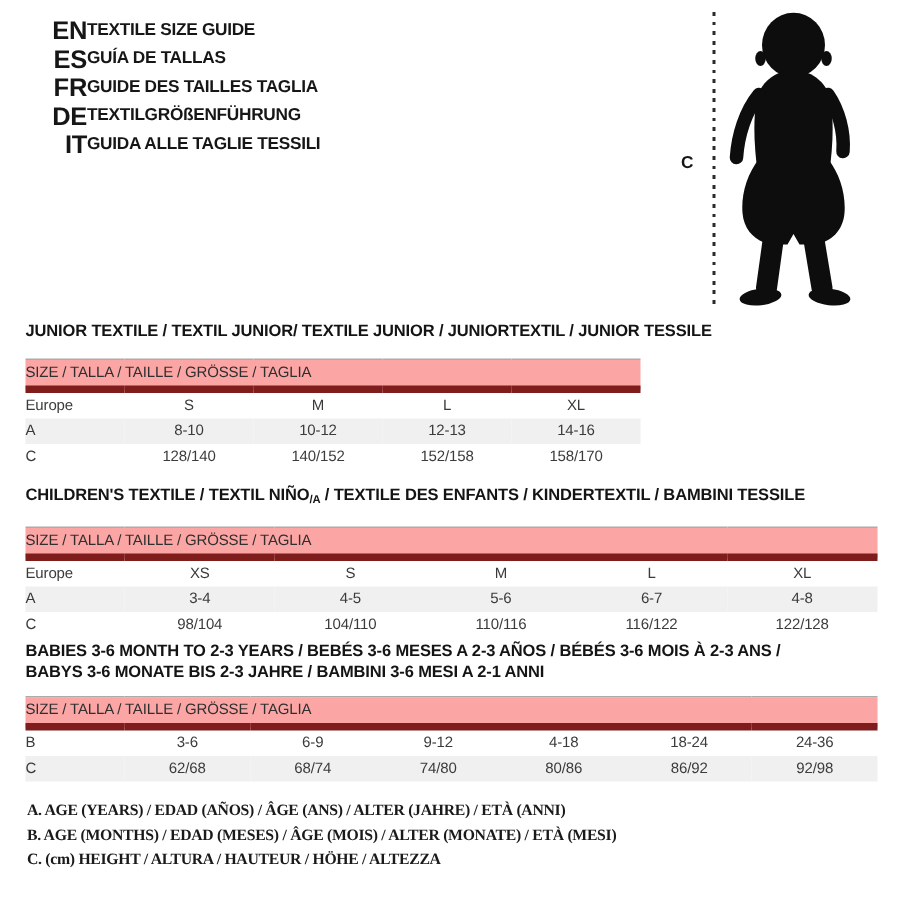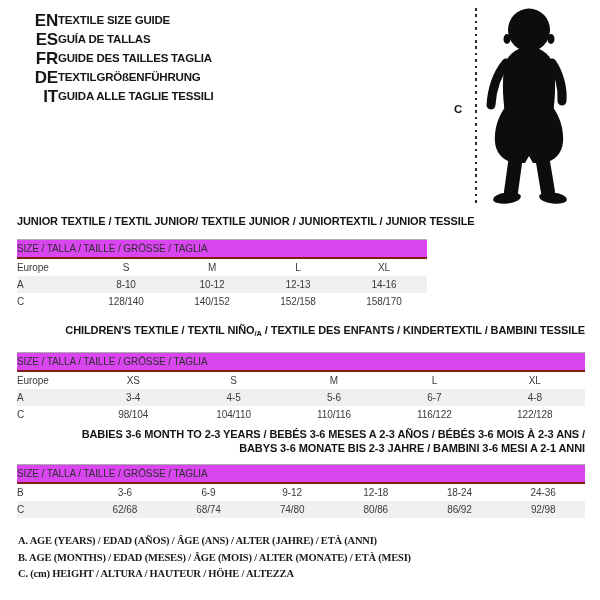--- a/index.html
+++ b/index.html
@@ -17,33 +17,33 @@
   .figure{position:absolute;top:0;left:440px;width:160px;height:215px;}
   .dotted-line{
     position:absolute;left:35px;top:8px;width:2px;height:198px;
     background:repeating-linear-gradient(to bottom,#2b2b2b 0px,#2b2b2b 2.6px,transparent 2.6px,transparent 6.4px);
   }
   .figure-label{position:absolute;left:14px;top:103px;font-size:11.5px;font-weight:700;color:#161616;}
   .baby-svg{position:absolute;left:43px;top:6px;}
   
   .section{position:absolute;left:17px;}
   .section-title{
-    font-size:11px;font-weight:700;color:#141414;line-height:14px;letter-spacing:-0.1px;text-align:right;
+    font-size:11px;font-weight:700;color:#141414;line-height:14px;letter-spacing:-0.1px;
   }
   .title-gap{margin-bottom:11px;}
   .title-gap-sm{margin-bottom:9px;}
   .sub{font-size:7.5px;vertical-align:-2px;font-weight:700;}
   table.size-table{
     border-collapse:collapse;table-layout:fixed;
     font-size:10px;color:#3b3b3b;letter-spacing:-0.1px;
   }
   table.size-table td{padding:0;vertical-align:middle;line-height:17px;height:17px;}
   td.band-cell{
-    background:#d946ef;color:#2f2f2f;height:13px;line-height:13px;
-    padding-left:5px;border-top:1px solid #ababab;border-bottom:2px solid #7f1d1d;
+    background:#fca5a5;color:#2f2f2f;height:13px;line-height:13px;
+    padding-left:5px;border-top:1px solid #ababab;border-bottom:5px solid #7f1d1d;
   }
   td.lbl{text-align:left;padding-left:5px;}
   td.val{text-align:center;}
   tr.stripe td{background:#f0f0f0;}
   
   .footnotes{position:absolute;left:18px;top:533px;font-family:Liberation Serif, serif;}
   .footnote{font-size:10.5px;font-weight:700;color:#1a1a1a;line-height:16.5px;letter-spacing:-0.2px;}
 </style>
 </head>
 <body>
@@ -190,21 +190,21 @@
         </colgroup>
       <tbody>
           <tr>
         <td class="band-cell" colspan="7">SIZE / TALLA / TAILLE / GRÖSSE / TAGLIA</td>
       </tr>
       <tr>
         <td class="lbl">B</td>
         <td class="val">3-6</td>
         <td class="val">6-9</td>
         <td class="val">9-12</td>
-        <td class="val">12-18</td>
+        <td class="val">4-18</td>
         <td class="val">18-24</td>
         <td class="val">24-36</td>
       </tr>
       <tr class="stripe">
         <td class="lbl">C</td>
         <td class="val">62/68</td>
         <td class="val">68/74</td>
         <td class="val">74/80</td>
         <td class="val">80/86</td>
         <td class="val">86/92</td>

